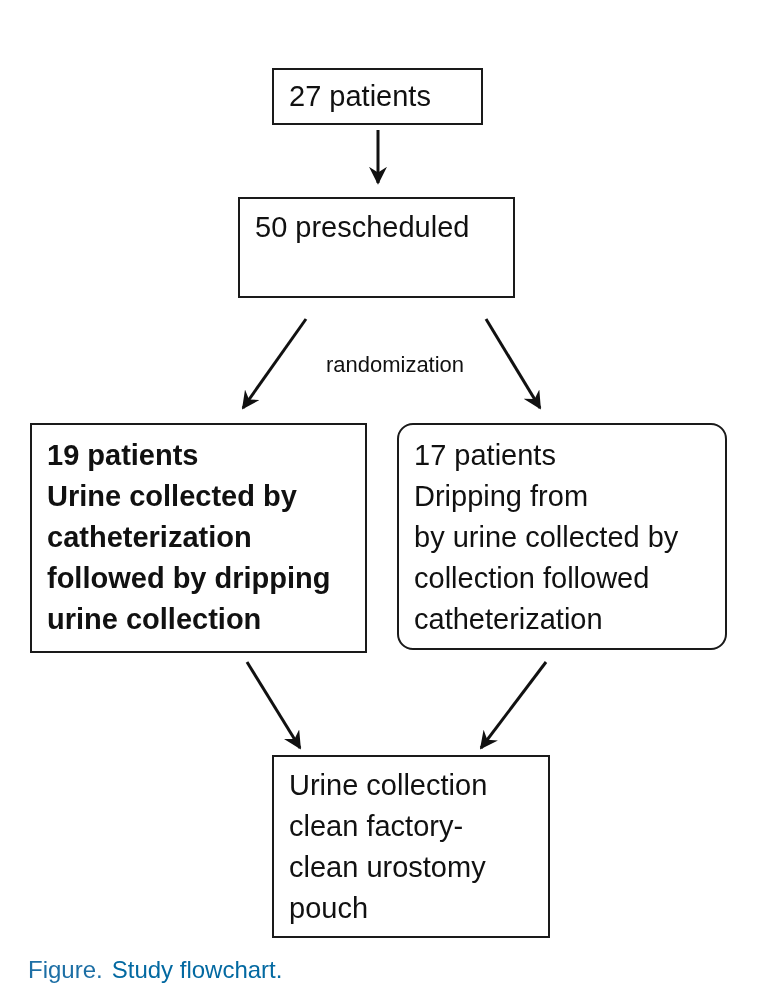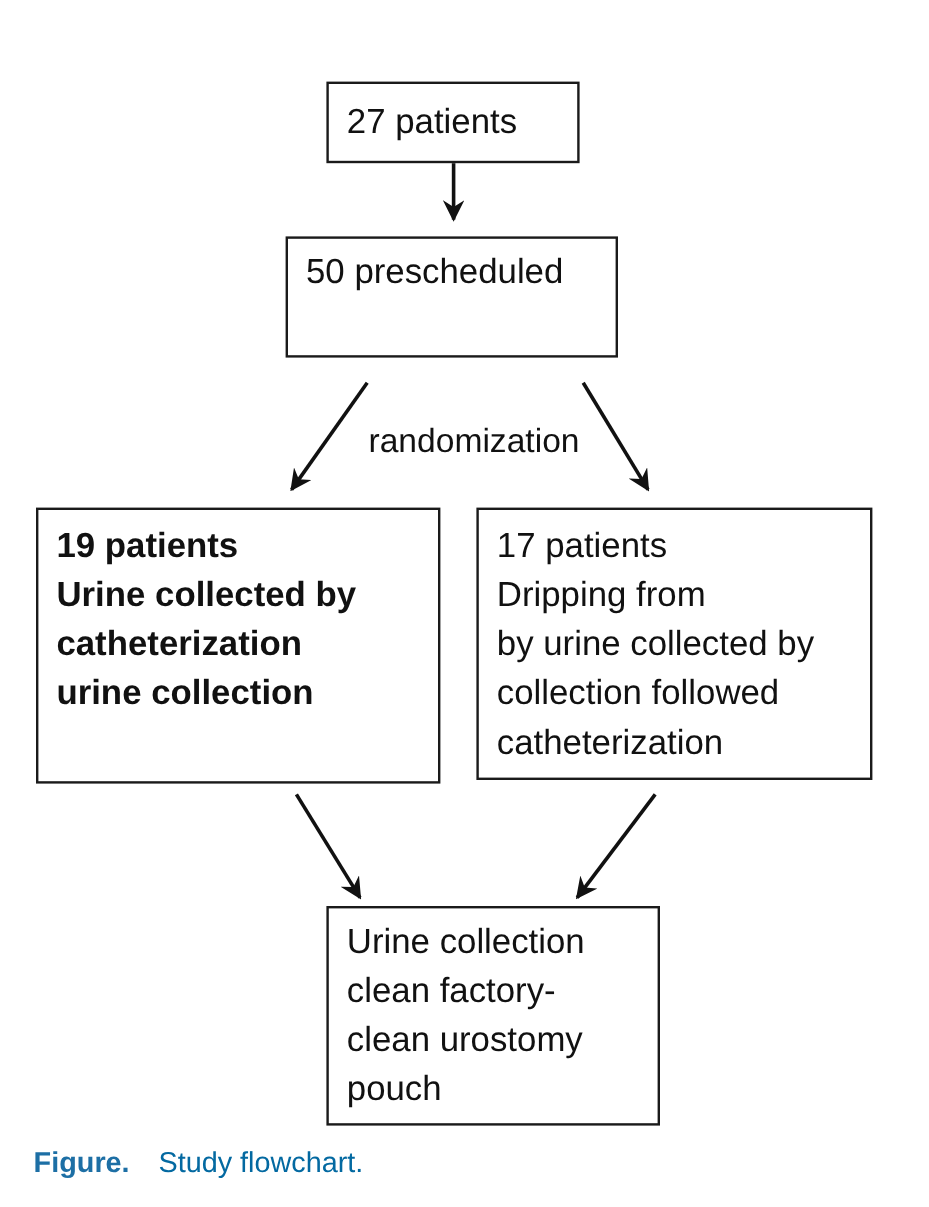--- a/index.html
+++ b/index.html
@@ -29,56 +29,57 @@
     background: #ffffff;
     color: #111111;
     font-size: 29px;
     line-height: 41px;
     box-sizing: border-box;
     padding: 6px 10px 6px 15px;
     letter-spacing: 0px;
   }
   .node .line { white-space: nowrap; }
   .node-top {
-    left: 272px; top: 68px; width: 211px; height: 68px;
+    left: 272px; top: 68px; width: 211px; height: 57px;
     display: flex; align-items: center;
   }
   .node-visits {
     left: 238px; top: 197px; width: 277px; height: 101px;
     padding-top: 8px;
   }
   .node-left {
     left: 30px; top: 423px; width: 337px; height: 230px;
     padding-top: 10px;
     font-weight: bold;
   }
   .node-right {
     left: 397px; top: 423px; width: 330px; height: 227px;
     padding-top: 10px;
+    border-radius: 16px;
   }
   .node-bottom {
     left: 272px; top: 755px; width: 278px; height: 183px;
     padding-top: 8px;
   }
   .rand-label {
     position: absolute;
     left: 270px; top: 352px; width: 250px;
     text-align: center;
-    font-size: 28px;
+    font-size: 22px;
     color: #111111;
   }
   .caption {
     position: absolute;
     left: 28px; top: 956px;
     font-size: 24px;
   }
   .caption .cap-prefix {
     color: #1d6fa5;
-    font-weight: bold;
-    margin-right: 24px;
+    font-weight: normal;
+    margin-right: 9px;
   }
   .caption .cap-text {
     color: #0369a1;
   }
 </style>
 </head>
 <body>
 
 <div class="figure-wrap">
 
@@ -102,20 +103,21 @@
   <div class="node node-visits">
     <div class="line">50 prescheduled</div>
   </div>
 
   <div class="rand-label">randomization</div>
 
   <div class="node node-left">
     <div class="line">19 patients</div>
     <div class="line">Urine collected by</div>
     <div class="line">catheterization</div>
+    <div class="line">followed by dripping</div>
     <div class="line">urine collection</div>
   </div>
 
   <div class="node node-right">
     <div class="line">17 patients</div>
     <div class="line">Dripping from</div>
     <div class="line">by urine collected by</div>
     <div class="line">collection followed</div>
     <div class="line">catheterization</div>
   </div>

